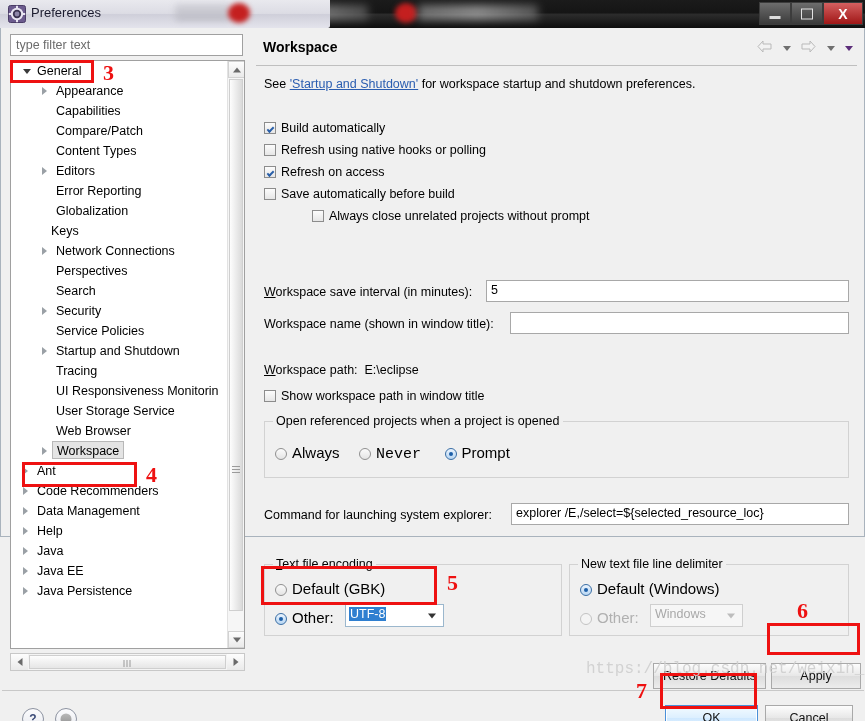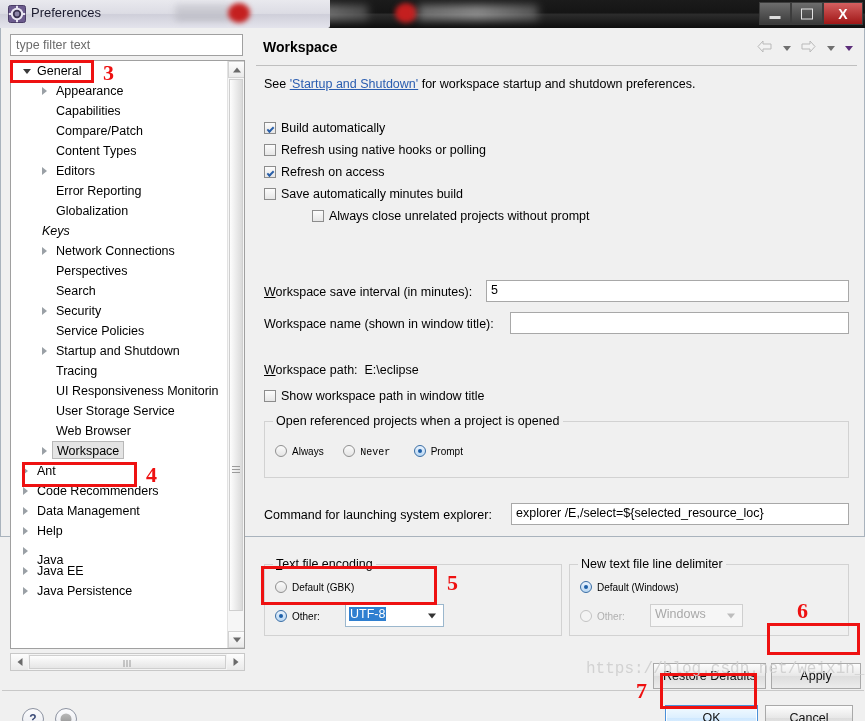--- a/index.html
+++ b/index.html
@@ -110,21 +110,21 @@
   .txtinput{position:absolute;background:#fff;border:1px solid #a8a8a8;box-sizing:border-box;
     font-size:12.5px;padding:2px 4px;}
 
   .group{position:absolute;border:1px solid #d2d2d2;box-sizing:border-box;}
   .group > .gtitle{position:absolute;top:-8px;left:8px;background:#f0f0f0;padding:0 3px;font-size:12.5px;}
   .radio{display:inline-block;width:12px;height:12px;border:1px solid #909090;border-radius:50%;
     background:linear-gradient(180deg,#fbfbfb,#e4e4e4);vertical-align:-2px;margin-right:5px;position:relative;box-sizing:border-box;}
   .radio.on{border-color:#3a6ea5;background:linear-gradient(180deg,#eaf3fd,#b8d6f2);}
   .radio.on:after{content:"";position:absolute;left:3px;top:3px;width:4px;height:4px;border-radius:50%;background:#1d5fa8;}
   .radio.dis{border-color:#c3c3c3;background:#f4f4f4;}
-  .rlabel{font-size:10px;text-align:center;}
+  .rlabel{font-size:15px;text-align:center;}
   .rlabel.dis{color:#b0b0b0;}
 
   .combo{position:absolute;border:1px solid #9bb7cd;background:#fff;box-sizing:border-box;}
   .combo .cval{position:absolute;left:3px;top:2px;font-size:12.5px;background:#2f7fd0;color:#fff;padding:0 1px;}
   .combo .carr{position:absolute;right:7px;top:50%;transform:translateY(-50%);
     width:0;height:0;border-top:5px solid #333;border-left:4.5px solid transparent;border-right:4.5px solid transparent;}
   .combo.dis{border:1px solid #cfcfcf;background:#f6f6f6;}
   .combo.dis .cval{background:transparent;color:#a8a8a8;}
   .combo.dis .carr{border-top-color:#bdbdbd;}
 
@@ -221,21 +221,21 @@
               <span class="tw closed" style="left: 31px;"></span>
               <span class="lbl" style="left: 45px;">Editors</span>
             </div>
             <div class="tnode">
               <span class="lbl" style="left: 45px;">Error Reporting</span>
             </div>
             <div class="tnode">
               <span class="lbl" style="left: 45px; text-align: right;">Globalization</span>
             </div>
             <div class="tnode">
-              <span class="lbl" style="left: 31px; font-style: italic;">Keys</span>
+              <span class="lbl" style="left: 40px;">Keys</span>
             </div>
             <div class="tnode">
               <span class="tw closed" style="left: 31px;"></span>
               <span class="lbl" style="left: 45px;">Network Connections</span>
             </div>
             <div class="tnode">
               <span class="lbl" style="left: 45px;">Perspectives</span>
             </div>
             <div class="tnode">
               <span class="lbl" style="left: 45px;">Search</span>
@@ -278,21 +278,21 @@
             <div class="tnode">
               <span class="tw closed" style="left: 12px;"></span>
               <span class="lbl" style="left: 26px;">Data Management</span>
             </div>
             <div class="tnode">
               <span class="tw closed" style="left: 12px;"></span>
               <span class="lbl" style="left: 26px;">Help</span>
             </div>
             <div class="tnode">
               <span class="tw closed" style="left: 12px;"></span>
-              <span class="lbl" style="left: 26px; margin-top: 9px;">Java</span>
+              <span class="lbl" style="left: 26px;">Java</span>
             </div>
             <div class="tnode">
               <span class="tw closed" style="left: 12px;"></span>
               <span class="lbl" style="left: 26px;">Java EE</span>
             </div>
             <div class="tnode">
               <span class="tw closed" style="left: 12px;"></span>
               <span class="lbl" style="left: 26px;">Java Persistence</span>
             </div>
           </div>
@@ -349,21 +349,21 @@
       <div class="rc-body">
 
         <div class="desc">
           <span>See </span><a href="#">'Startup and Shutdown'</a><span> for workspace startup and shutdown preferences.</span>
         </div>
 
         <div id="chk-host">
             <div class="chk-row" style="top: 54px;"><span class="cbox on"></span><span>Build automatically</span></div>
             <div class="chk-row" style="top: 76px;"><span class="cbox"></span><span>Refresh using native hooks or polling</span></div>
             <div class="chk-row" style="top: 98px;"><span class="cbox on"></span><span>Refresh on access</span></div>
-            <div class="chk-row" style="top: 120px;"><span class="cbox"></span><span>Save automatically minutes build</span></div>
+            <div class="chk-row" style="top: 120px;"><span class="cbox"></span><span>Save automatically before build</span></div>
             <div class="chk-row" style="top: 142px; margin-left: 48px;"><span class="cbox"></span><span>Always close unrelated projects without prompt</span></div>
           </div>
 
         <div class="fld-label" style="left:8px;top:220px;">
           <span class="u">W</span><span>orkspace save interval (in minutes):</span>
         </div>
         <div class="txtinput" style="left:230px;top:215px;width:363px;height:22px;">
           <span>5</span>
         </div>
 

